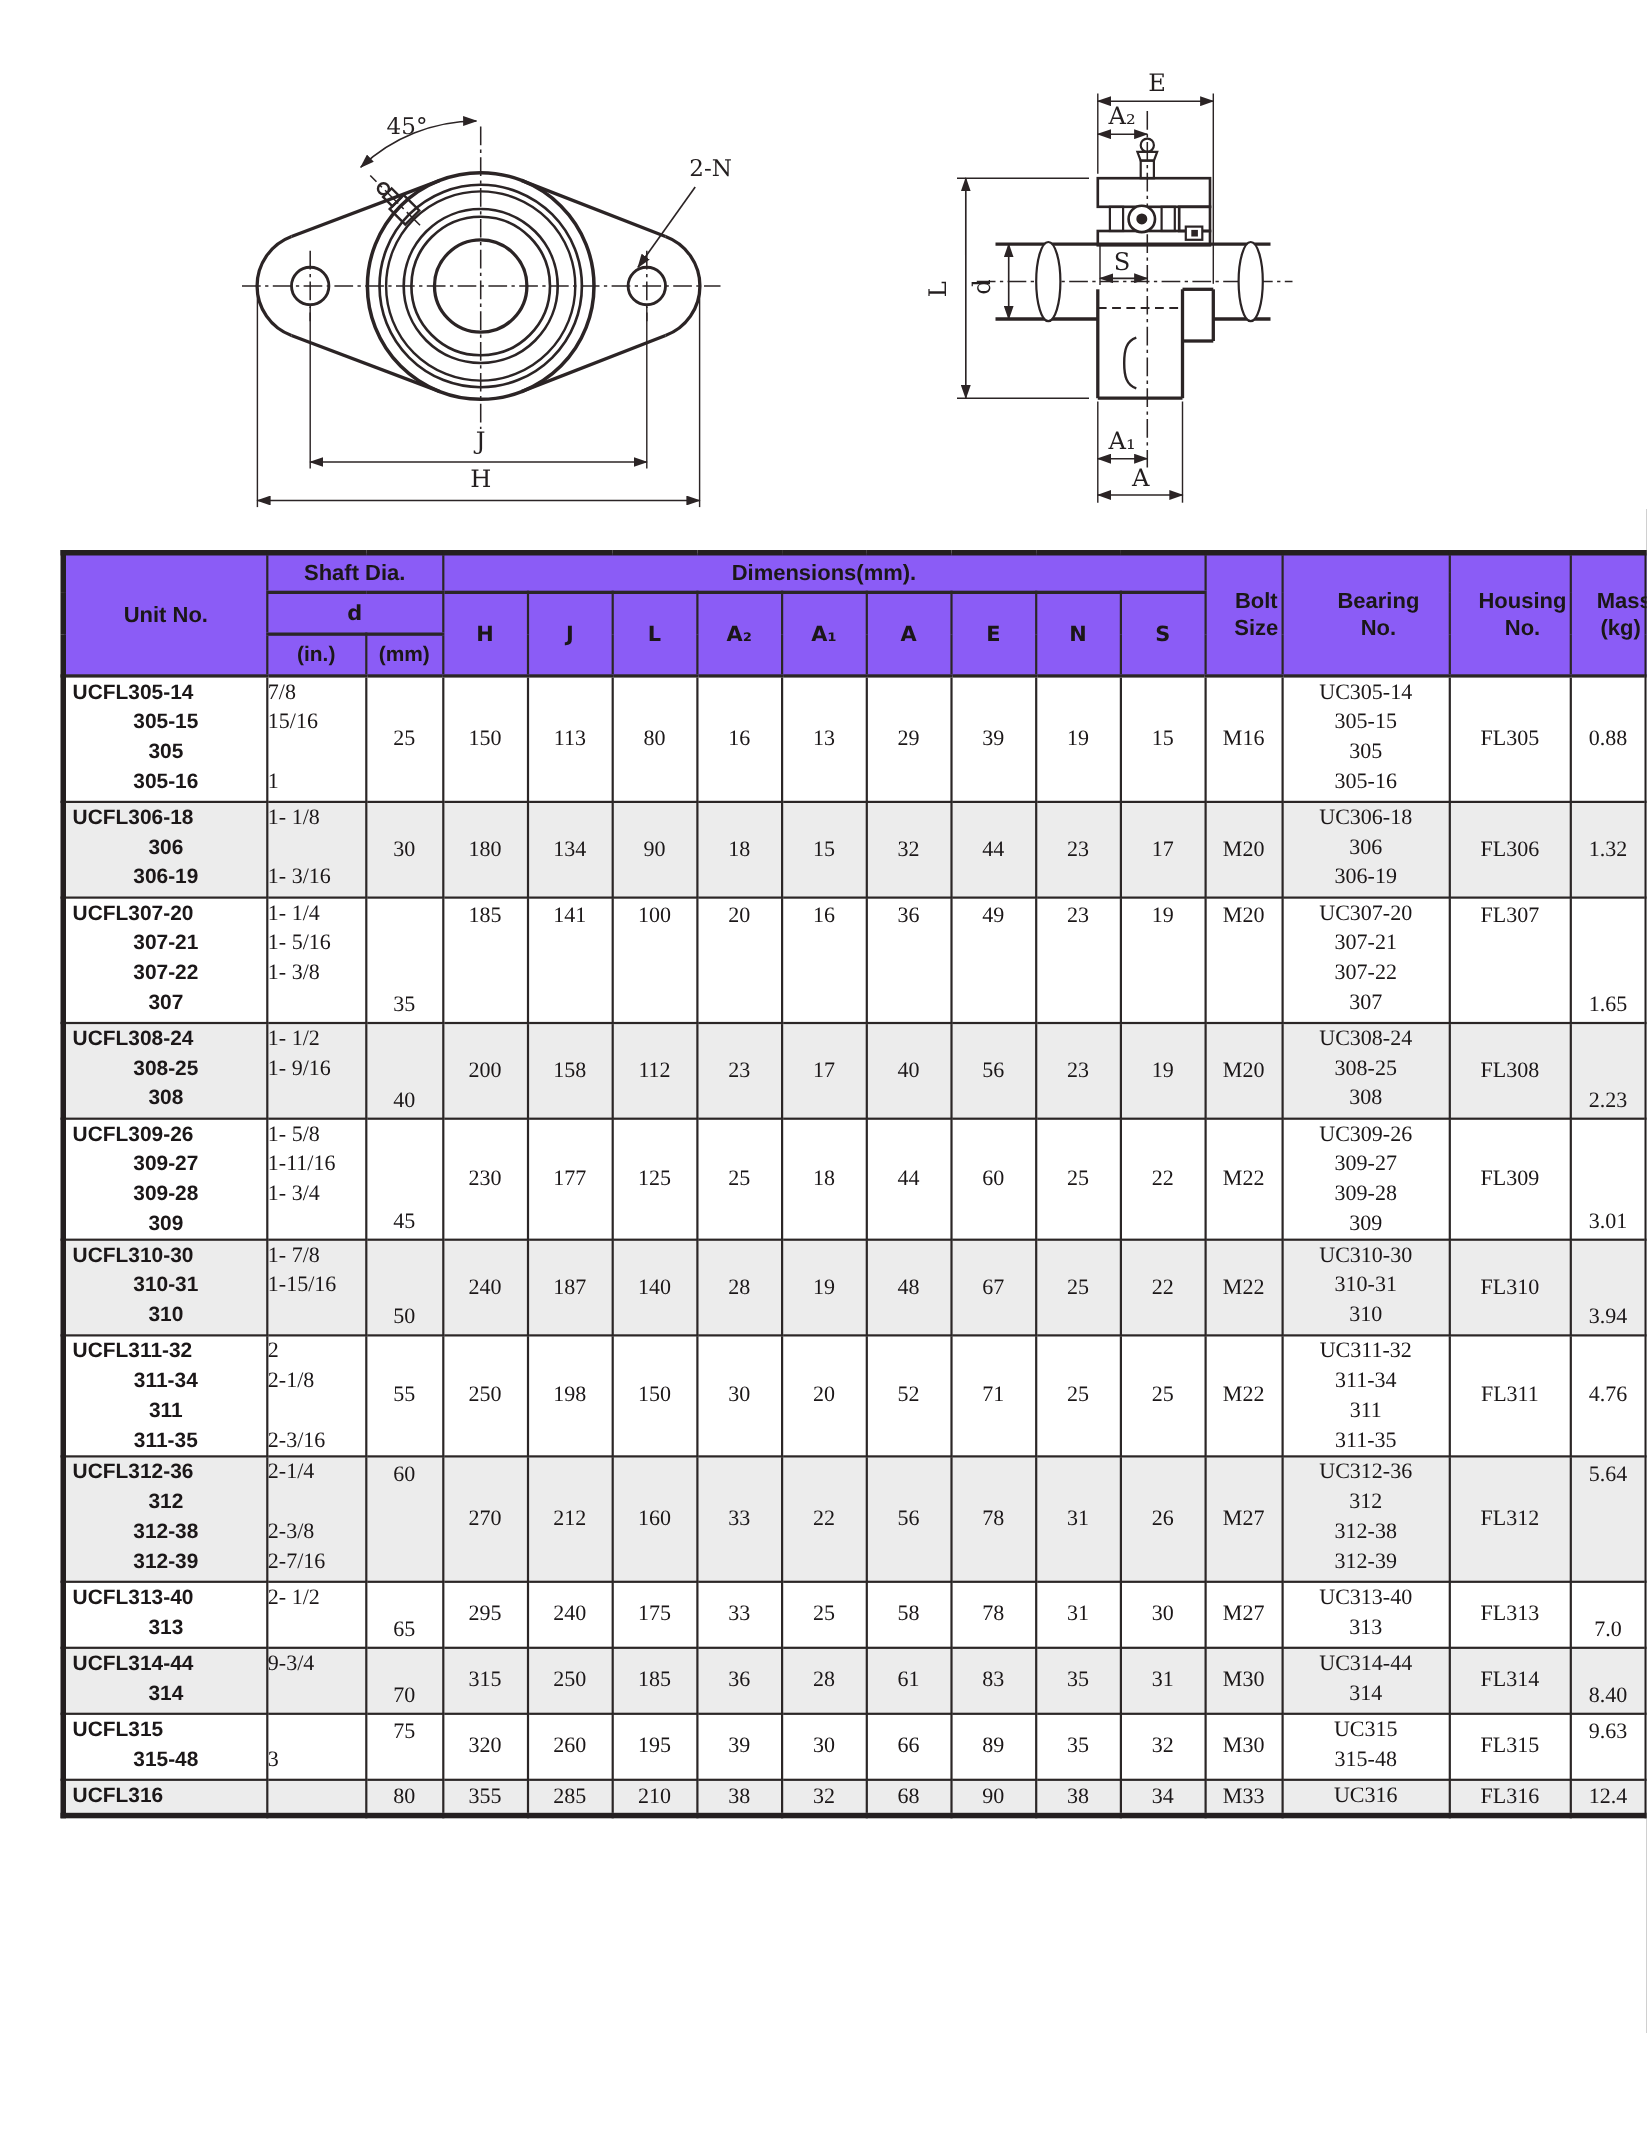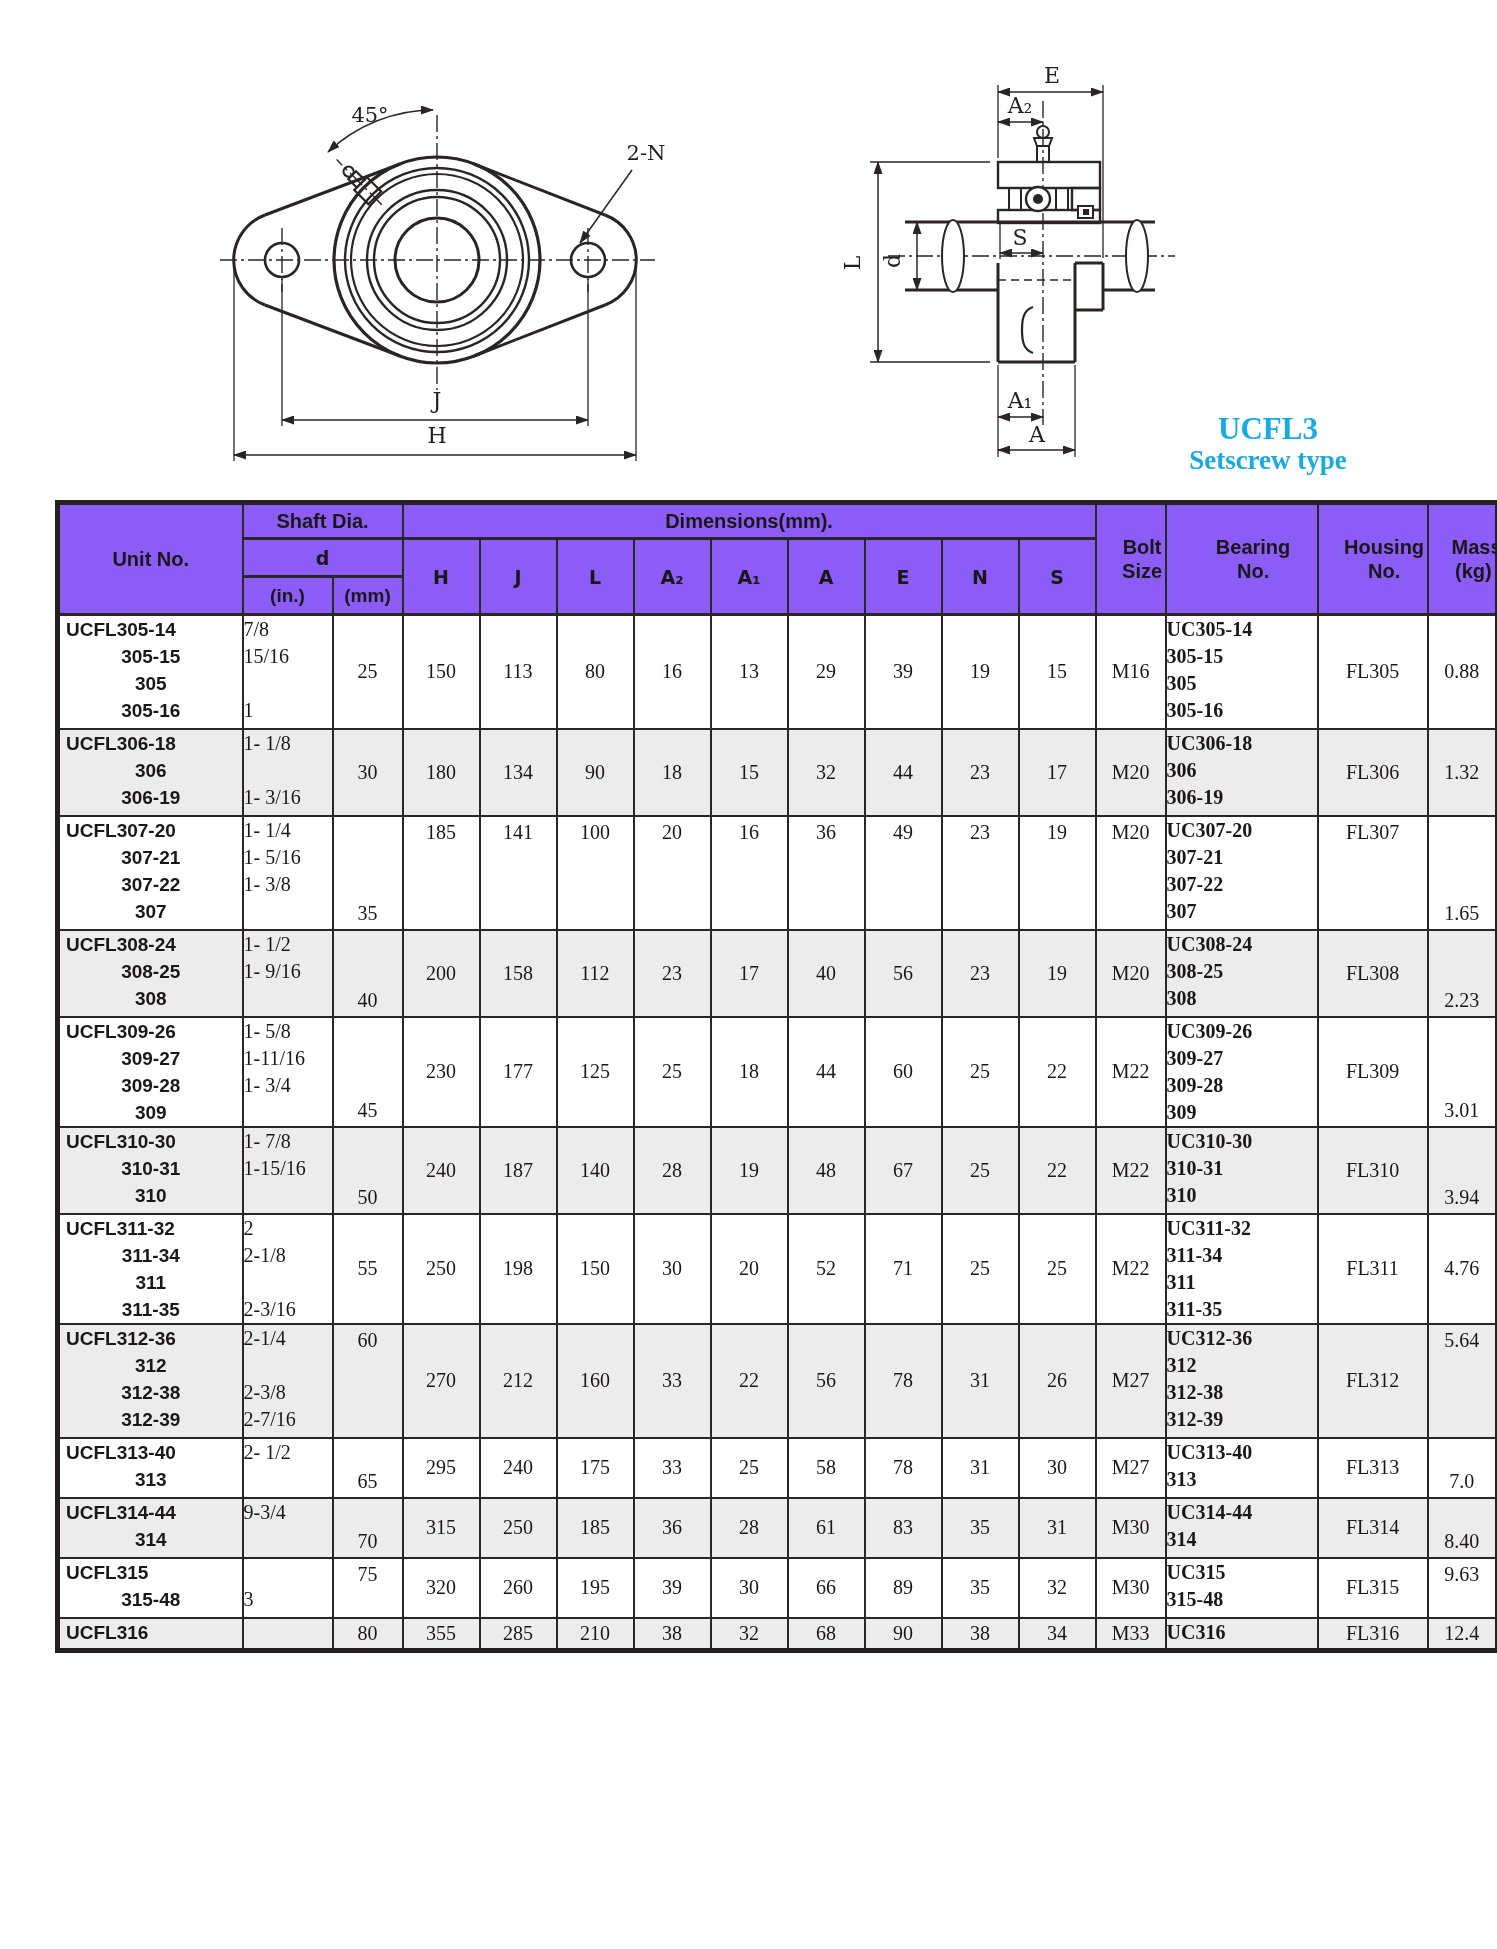--- a/index.html
+++ b/index.html
@@ -32,21 +32,21 @@
   #spec-table thead tr.h3 th{font-size:19px;}
   #spec-table thead th.pre{white-space:pre-line;line-height:24px;padding-left:23px;}
   #spec-table thead th{border-bottom-width:3px;}
   #spec-table td{font-family:"Liberation Serif",serif;font-size:20px;line-height:27px;}
   td.c-unit{vertical-align:top;padding-top:3px;}
   td.c-unit .ul{font-family:"Liberation Sans",sans-serif;font-weight:bold;font-size:19px;
                 line-height:27px;text-align:center;}
   td.c-unit .ul.first{text-align:left;padding-left:6px;}
   td.c-in{vertical-align:top;padding:3px 2px 0 8px;white-space:pre-line;text-align:left;}
   td.c-mm,td.c-dim,td.c-mass{text-align:center;}
-  td.c-bearing{vertical-align:top;padding-top:3px;white-space:pre-line;text-align:left;font-weight:bold;}
+  td.c-bearing{vertical-align:top;padding-top:3px;white-space:pre-line;text-align:center;}
   .va-top{vertical-align:top;padding-top:2px !important;}
   .va-middle{vertical-align:middle;}
   .va-bottom{vertical-align:bottom;padding-bottom:2px !important;}
   tr.shade td{background:#ececec;}
   tr:not(.shade) td{background:#ffffff;}
 </style>
 </head>
 <body>
 
 <div id="page">
@@ -190,24 +190,20 @@
 
     <line class="ext" x1="168" y1="320" x2="168" y2="412"></line>
     <line class="ext" x1="245" y1="320" x2="245" y2="412"></line>
     <line class="dim" x1="168" y1="372" x2="213" y2="372" marker-start="url(#al)" marker-end="url(#ar)"></line>
     <text class="dlab" x="190" y="363" text-anchor="middle">A₁</text>
 
     <line class="dim" x1="168" y1="405" x2="245" y2="405" marker-start="url(#al)" marker-end="url(#ar)"></line>
     <text class="dlab" x="207" y="397" text-anchor="middle">A</text>
   </svg>
 
-  <div id="type-title">
-    <div class="t1">UCFL3</div>
-    <div class="t2">Setscrew type</div>
-  </div>
 
   <table id="spec-table">
     <colgroup>
       <col style="width:185px">
         <col style="width:90px">
         <col style="width:70px">
       <col style="width:77px">
         <col style="width:77px">
         <col style="width:77px">
       <col style="width:77px">

